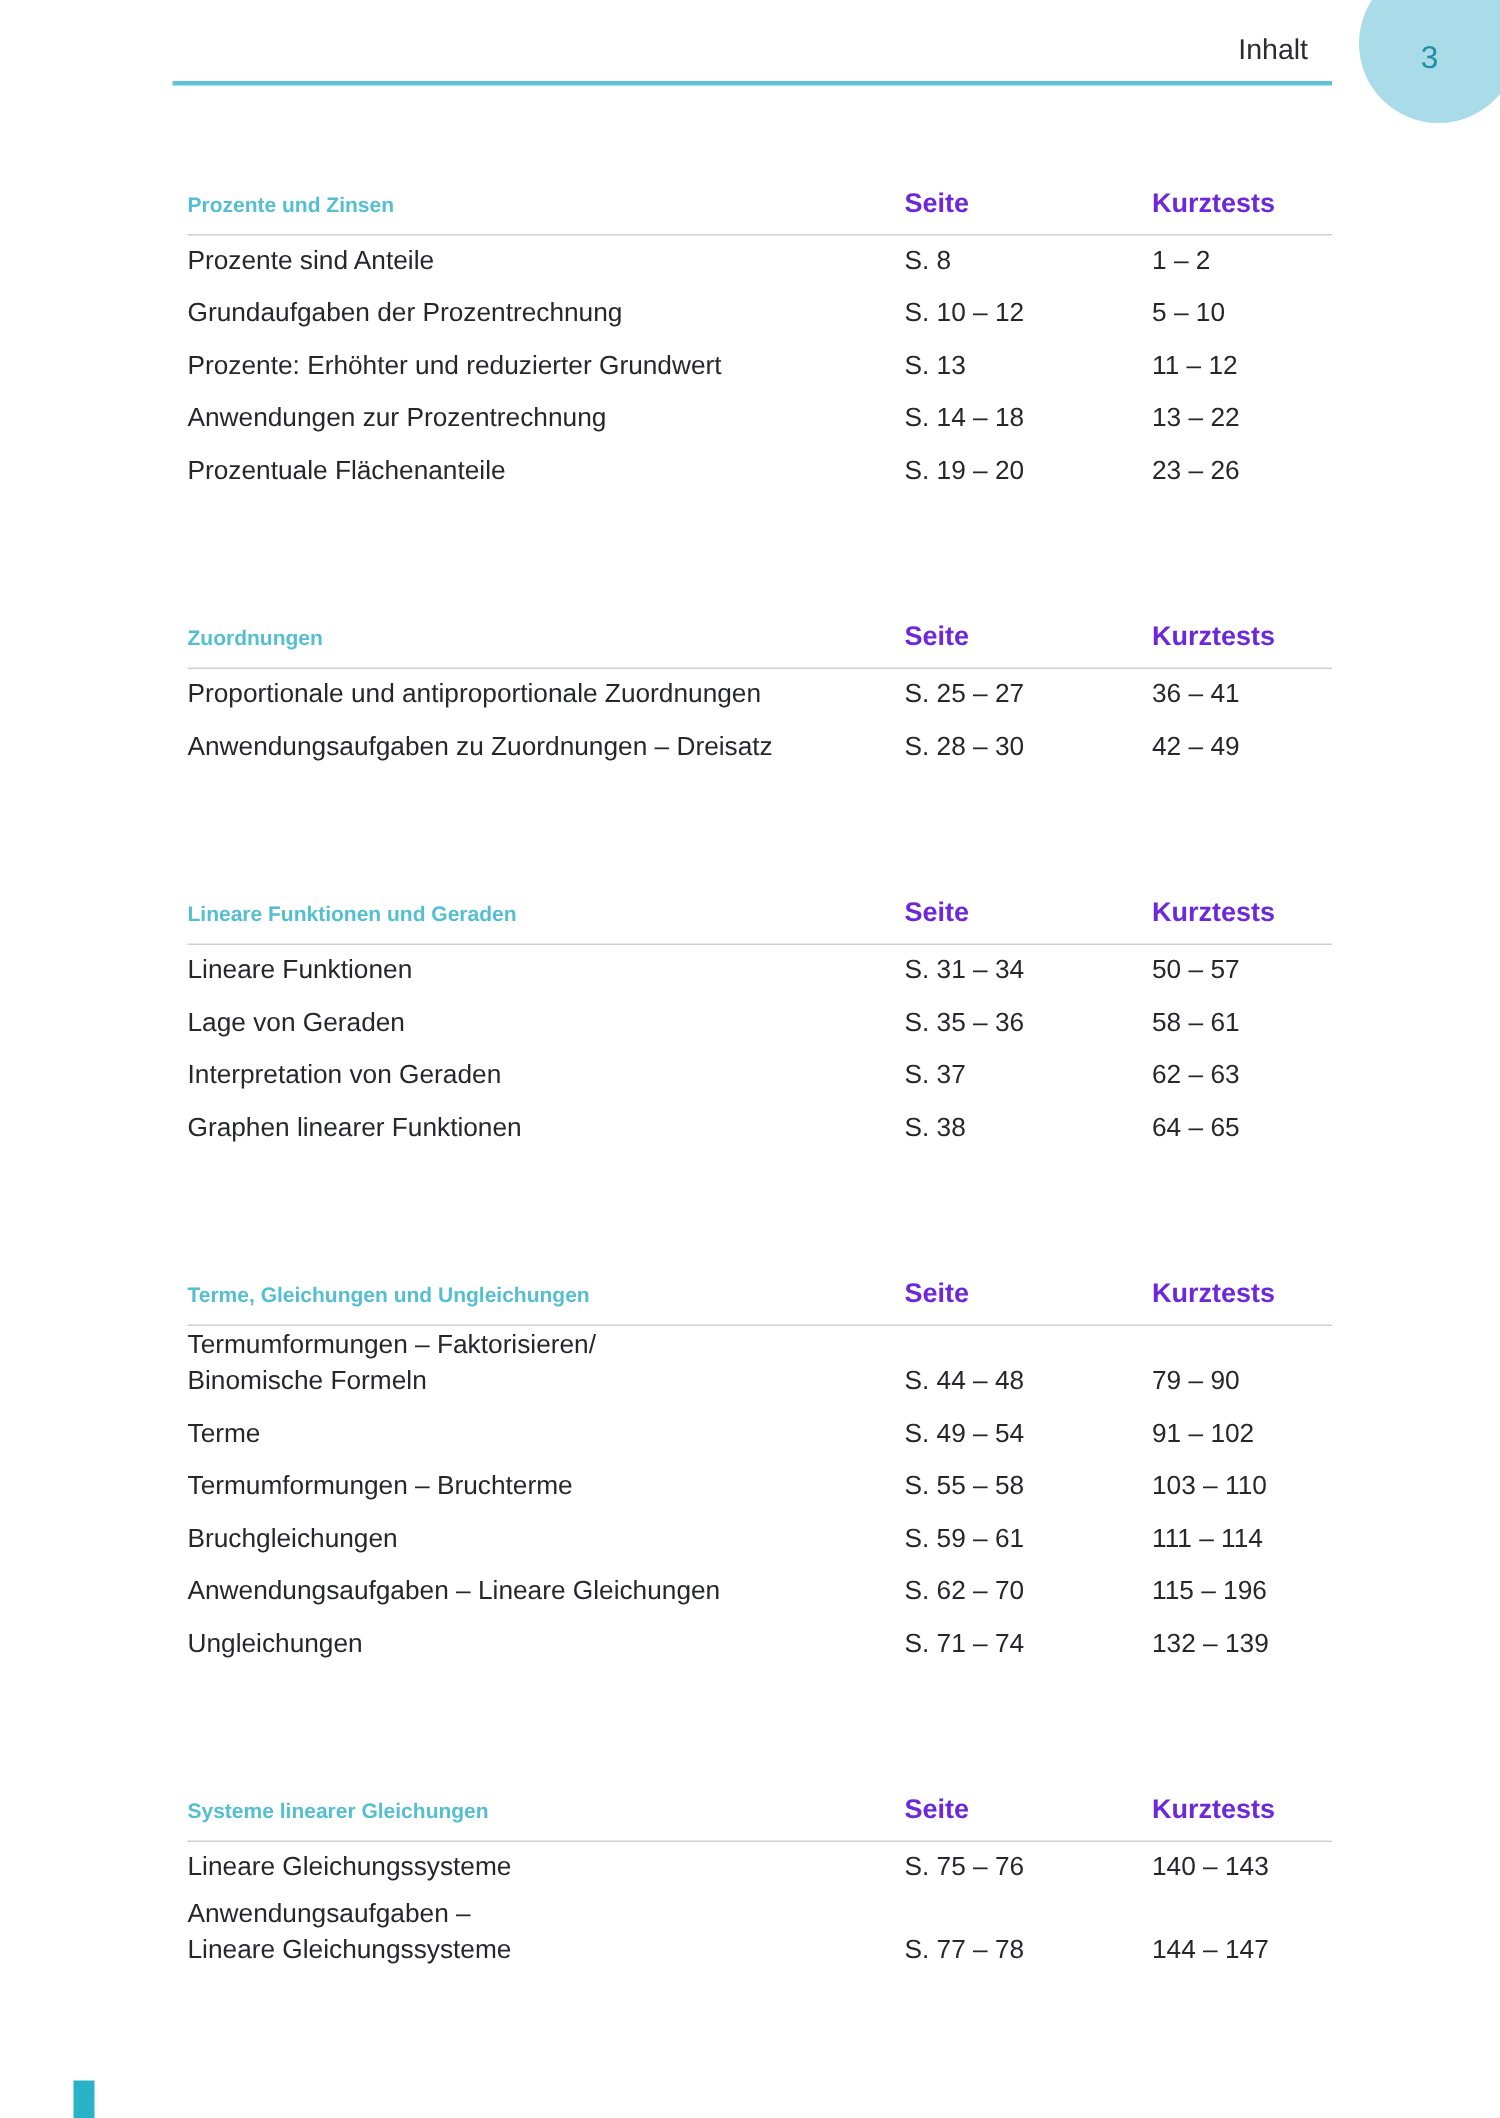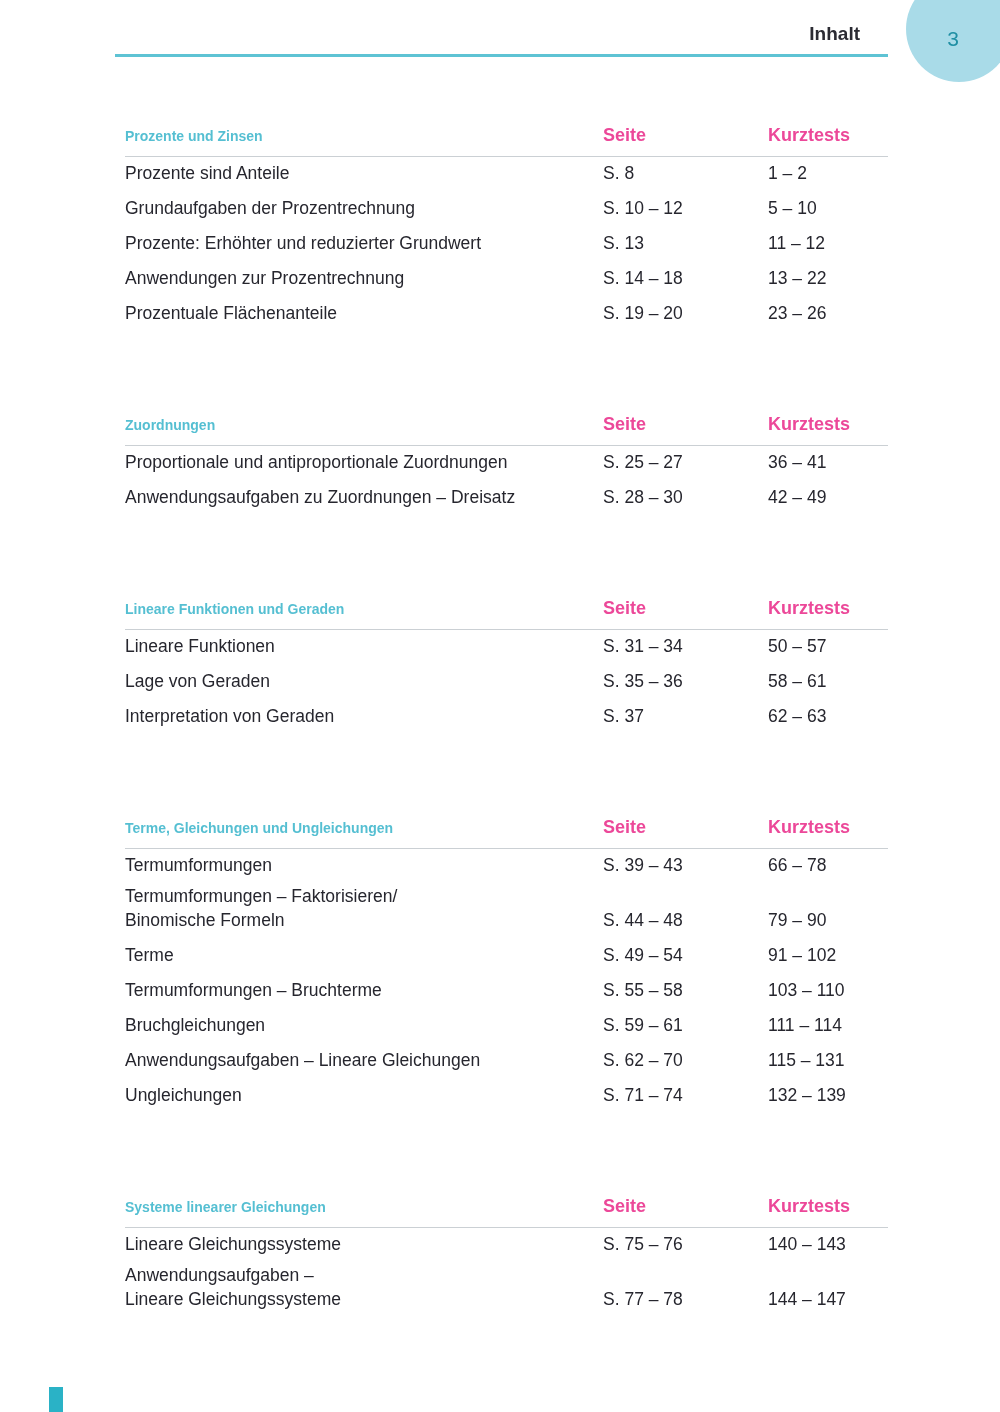--- a/index.html
+++ b/index.html
@@ -29,23 +29,23 @@
   .corner-circle .pagenum {
     font-size: 21px;
     color: #1f8fa4;
     position: relative;
     top: 10px;
     left: -6px;
   }
   .inhalt-label {
     position: absolute;
     top: 23px;
-    right: 140px;
+    right: 128px;
     font-size: 19px;
-    font-weight: bold;
+    font-weight: normal;
     color: #2b2b33;
   }
   .header-rule {
     position: absolute;
     left: 115px;
     top: 54px;
     width: 773px;
     height: 3px;
     background: #5ec3d4;
   }
@@ -66,21 +66,21 @@
   }
   .section-head h2 {
     font-size: 14px;
     line-height: 26px;
     font-weight: bold;
     color: #55bfd2;
   }
   .section-head .colhead {
     font-size: 18px;
     font-weight: bold;
-    color: #ec4899;
+    color: #6d28d9;
   }
   .toc-row {
     display: grid;
     grid-template-columns: 478px 165px 1fr;
     align-items: end;
     height: 35px;
     padding-bottom: 7px;
   }
   .toc-row.two-line { height: auto; }
   .toc-row .cell {
@@ -176,32 +176,32 @@
       <div class="toc-row">
         <div class="cell title">Lage von Geraden</div>
         <div class="cell pages">S. 35 – 36</div>
         <div class="cell tests">58 – 61</div>
       </div>
       <div class="toc-row">
         <div class="cell title">Interpretation von Geraden</div>
         <div class="cell pages">S. 37</div>
         <div class="cell tests">62 – 63</div>
       </div>
+      <div class="toc-row">
+        <div class="cell title">Graphen linearer Funktionen</div>
+        <div class="cell pages">S. 38</div>
+        <div class="cell tests">64 – 65</div>
+      </div>
     </section>
 
     <section class="toc-section">
       <div class="section-head">
         <h2>Terme, Gleichungen und Ungleichungen</h2>
         <div class="colhead">Seite</div>
         <div class="colhead">Kurztests</div>
-      </div>
-      <div class="toc-row">
-        <div class="cell title">Termumformungen</div>
-        <div class="cell pages">S. 39 – 43</div>
-        <div class="cell tests">66 – 78</div>
       </div>
       <div class="toc-row two-line">
         <div class="cell title">Termumformungen – Faktorisieren/
 Binomische Formeln</div>
         <div class="cell pages">S. 44 – 48</div>
         <div class="cell tests">79 – 90</div>
       </div>
       <div class="toc-row">
         <div class="cell title">Terme</div>
         <div class="cell pages">S. 49 – 54</div>
@@ -213,21 +213,21 @@
         <div class="cell tests">103 – 110</div>
       </div>
       <div class="toc-row">
         <div class="cell title">Bruchgleichungen</div>
         <div class="cell pages">S. 59 – 61</div>
         <div class="cell tests">111 – 114</div>
       </div>
       <div class="toc-row">
         <div class="cell title">Anwendungsaufgaben – Lineare Gleichungen</div>
         <div class="cell pages">S. 62 – 70</div>
-        <div class="cell tests">115 – 131</div>
+        <div class="cell tests">115 – 196</div>
       </div>
       <div class="toc-row">
         <div class="cell title">Ungleichungen</div>
         <div class="cell pages">S. 71 – 74</div>
         <div class="cell tests">132 – 139</div>
       </div>
     </section>
 
     <section class="toc-section">
       <div class="section-head">

